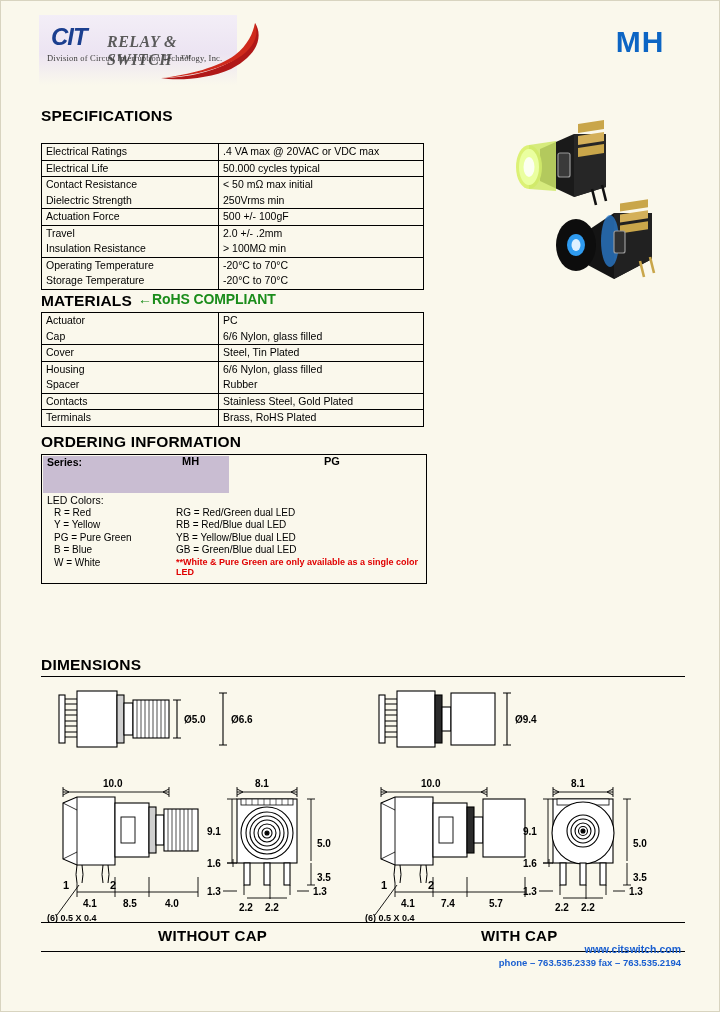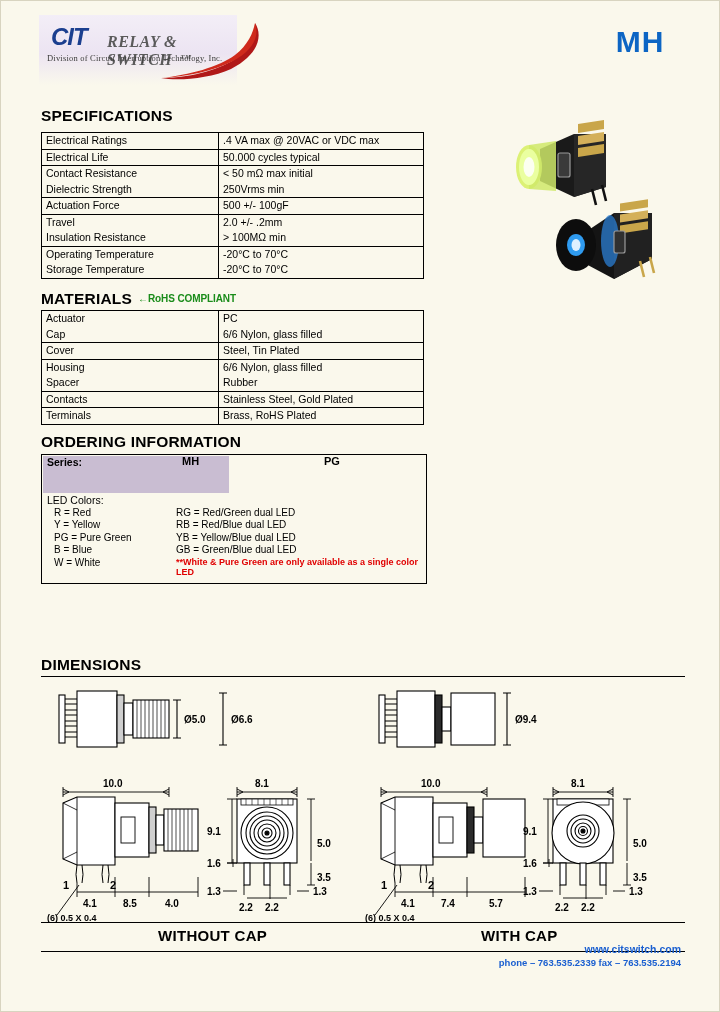--- a/index.html
+++ b/index.html
@@ -30,35 +30,35 @@
     font-size:8.5px;color:#3a3a3a;letter-spacing:.2px;}
   .swoosh{position:absolute;left:120px;top:6px;width:118px;height:62px;overflow:hidden;}
   .swoosh svg{display:block}
   .model-badge{position:absolute;right:0;top:4px;width:86px;height:46px;
     display:flex;align-items:center;justify-content:center;
     font-size:30px;font-weight:bold;color:#0c65c4;letter-spacing:1px;}
 
   
   .sec-title{font-size:15.5px;font-weight:bold;letter-spacing:.2px;margin:0;padding:0;
     line-height:18px;}
-  .rohs{font-size:10px;font-weight:bold;color:#1a8c1a;letter-spacing:-.1px;
+  .rohs{font-size:14px;font-weight:bold;color:#1a8c1a;letter-spacing:-.1px;
     margin-left:6px;vertical-align:2px;}
 
   
   .dtable{border-collapse:collapse;width:372px;table-layout:fixed;}
   .dtable td{font-size:10.5px;line-height:13.5px;padding:1px 0 1px 4px;
     border-left:1.2px solid #000;border-right:1.2px solid #000;}
   .dtable td.k{width:172px;}
   .dtable td.v{width:200px;}
   .dtable tr.rule td{border-bottom:1.2px solid #000;}
   .dtable tr.top td{border-top:1.2px solid #000;}
 
   
   #specs{position:absolute;left:40px;top:106px;}
-  #specs .sec-title{margin-bottom:7px;}
+  #specs .sec-title{margin-bottom:18px;}
 
   
   #materials{position:absolute;left:40px;top:289px;}
   #materials .sec-title{margin-bottom:2px;}
 
   
   #ordering{position:absolute;left:40px;top:432px;width:390px;}
   #ordering .sec-title{margin-bottom:3px;}
   .ord-box{border:1.6px solid #000;width:386px;box-sizing:border-box;position:relative;
     padding:0 0 4px 0;}

